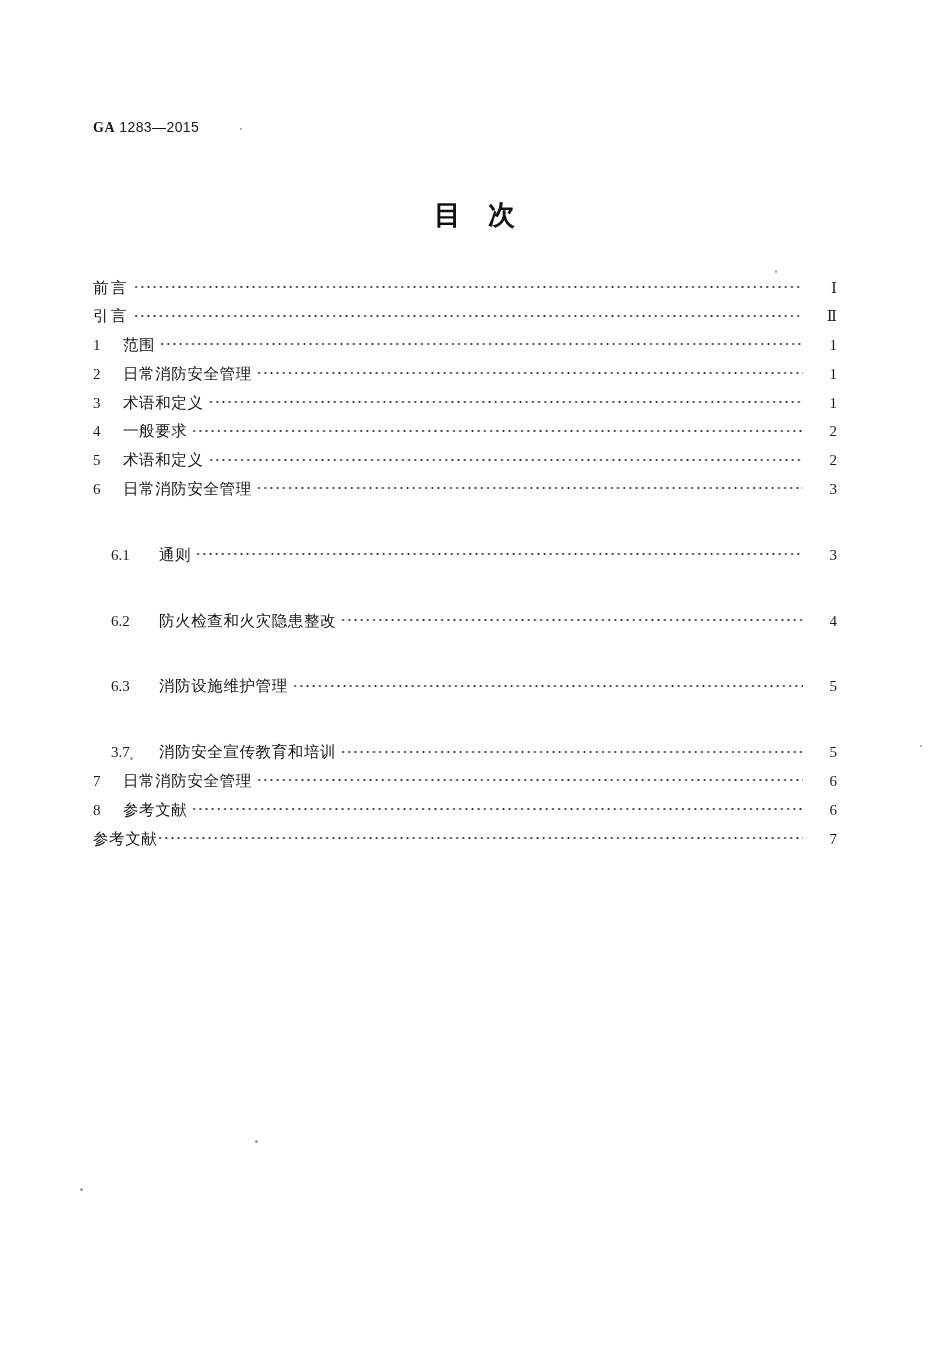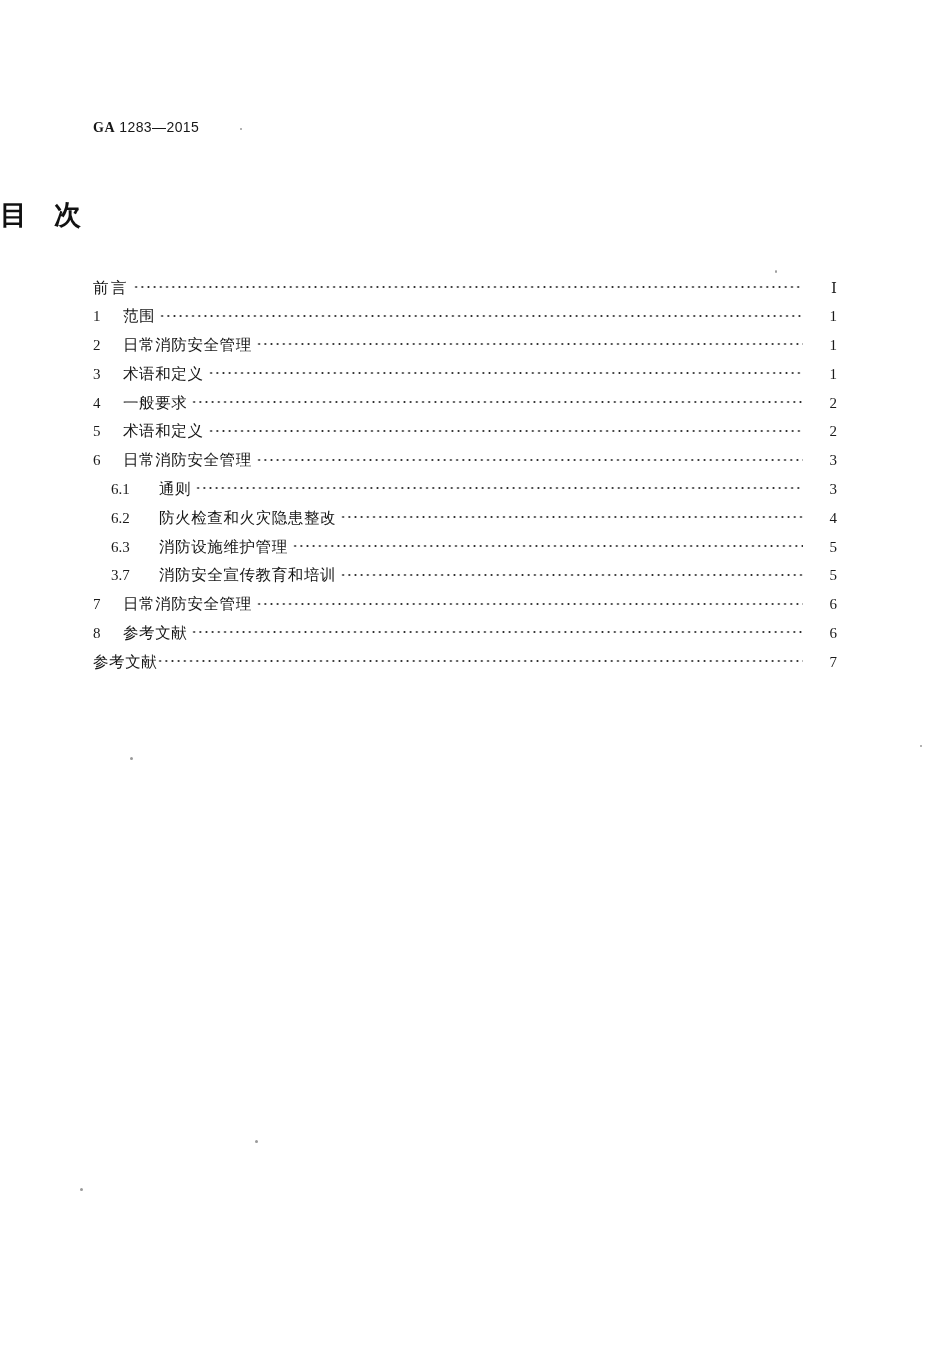--- a/index.html
+++ b/index.html
@@ -33,21 +33,21 @@
     font-weight: bold;
     letter-spacing: 0.5px;
   }
 
   
   .doc-title {
     position: absolute;
     left: 0;
     top: 197px;
     width: 950px;
-    text-align: left;
+    text-align: center;
     font-family: "Liberation Serif", "DejaVu Serif", serif;
     font-weight: bold;
     font-size: 27px;
     letter-spacing: 1px;
     color: #111111;
   }
   .doc-title .gap { display: inline-block; width: 26px; }
 
   
   .toc {
@@ -97,21 +97,21 @@
     background-position: left bottom;
   }
   .toc-page {
     font-family: "Liberation Serif", "DejaVu Serif", serif;
     font-size: 15px;
     width: 30px;
     text-align: right;
     color: #1a1a1a;
   }
   
-  .lvl2 { padding-left: 18px; }
+  .lvl2 { padding-left: 18px; margin-top: 37px; }
   
   .tight .toc-leader { margin-left: 0; }
   
   .front .toc-label { letter-spacing: 2.5px; text-align: right; }
 
   
   .speck {
     position: absolute;
     background: #9a9a9a;
     border-radius: 50%;
@@ -129,20 +129,25 @@
 
   <div class="doc-title">
     <span>目</span><span class="gap"></span><span>次</span>
   </div>
 
   <div class="toc" id="toc-list">
       <div class="toc-row lvl1 front">
         <span class="toc-label">前言</span>
         <span class="toc-leader"></span>
         <span class="toc-page">Ⅰ</span>
+      </div>
+      <div class="toc-row lvl1 front">
+        <span class="toc-label">引言</span>
+        <span class="toc-leader"></span>
+        <span class="toc-page">Ⅱ</span>
       </div>
       <div class="toc-row lvl1">
         <span class="toc-num">1</span>
         <span class="toc-label">范围</span>
         <span class="toc-leader"></span>
         <span class="toc-page">1</span>
       </div>
       <div class="toc-row lvl1">
         <span class="toc-num">2</span>
         <span class="toc-label">日常消防安全管理</span>

